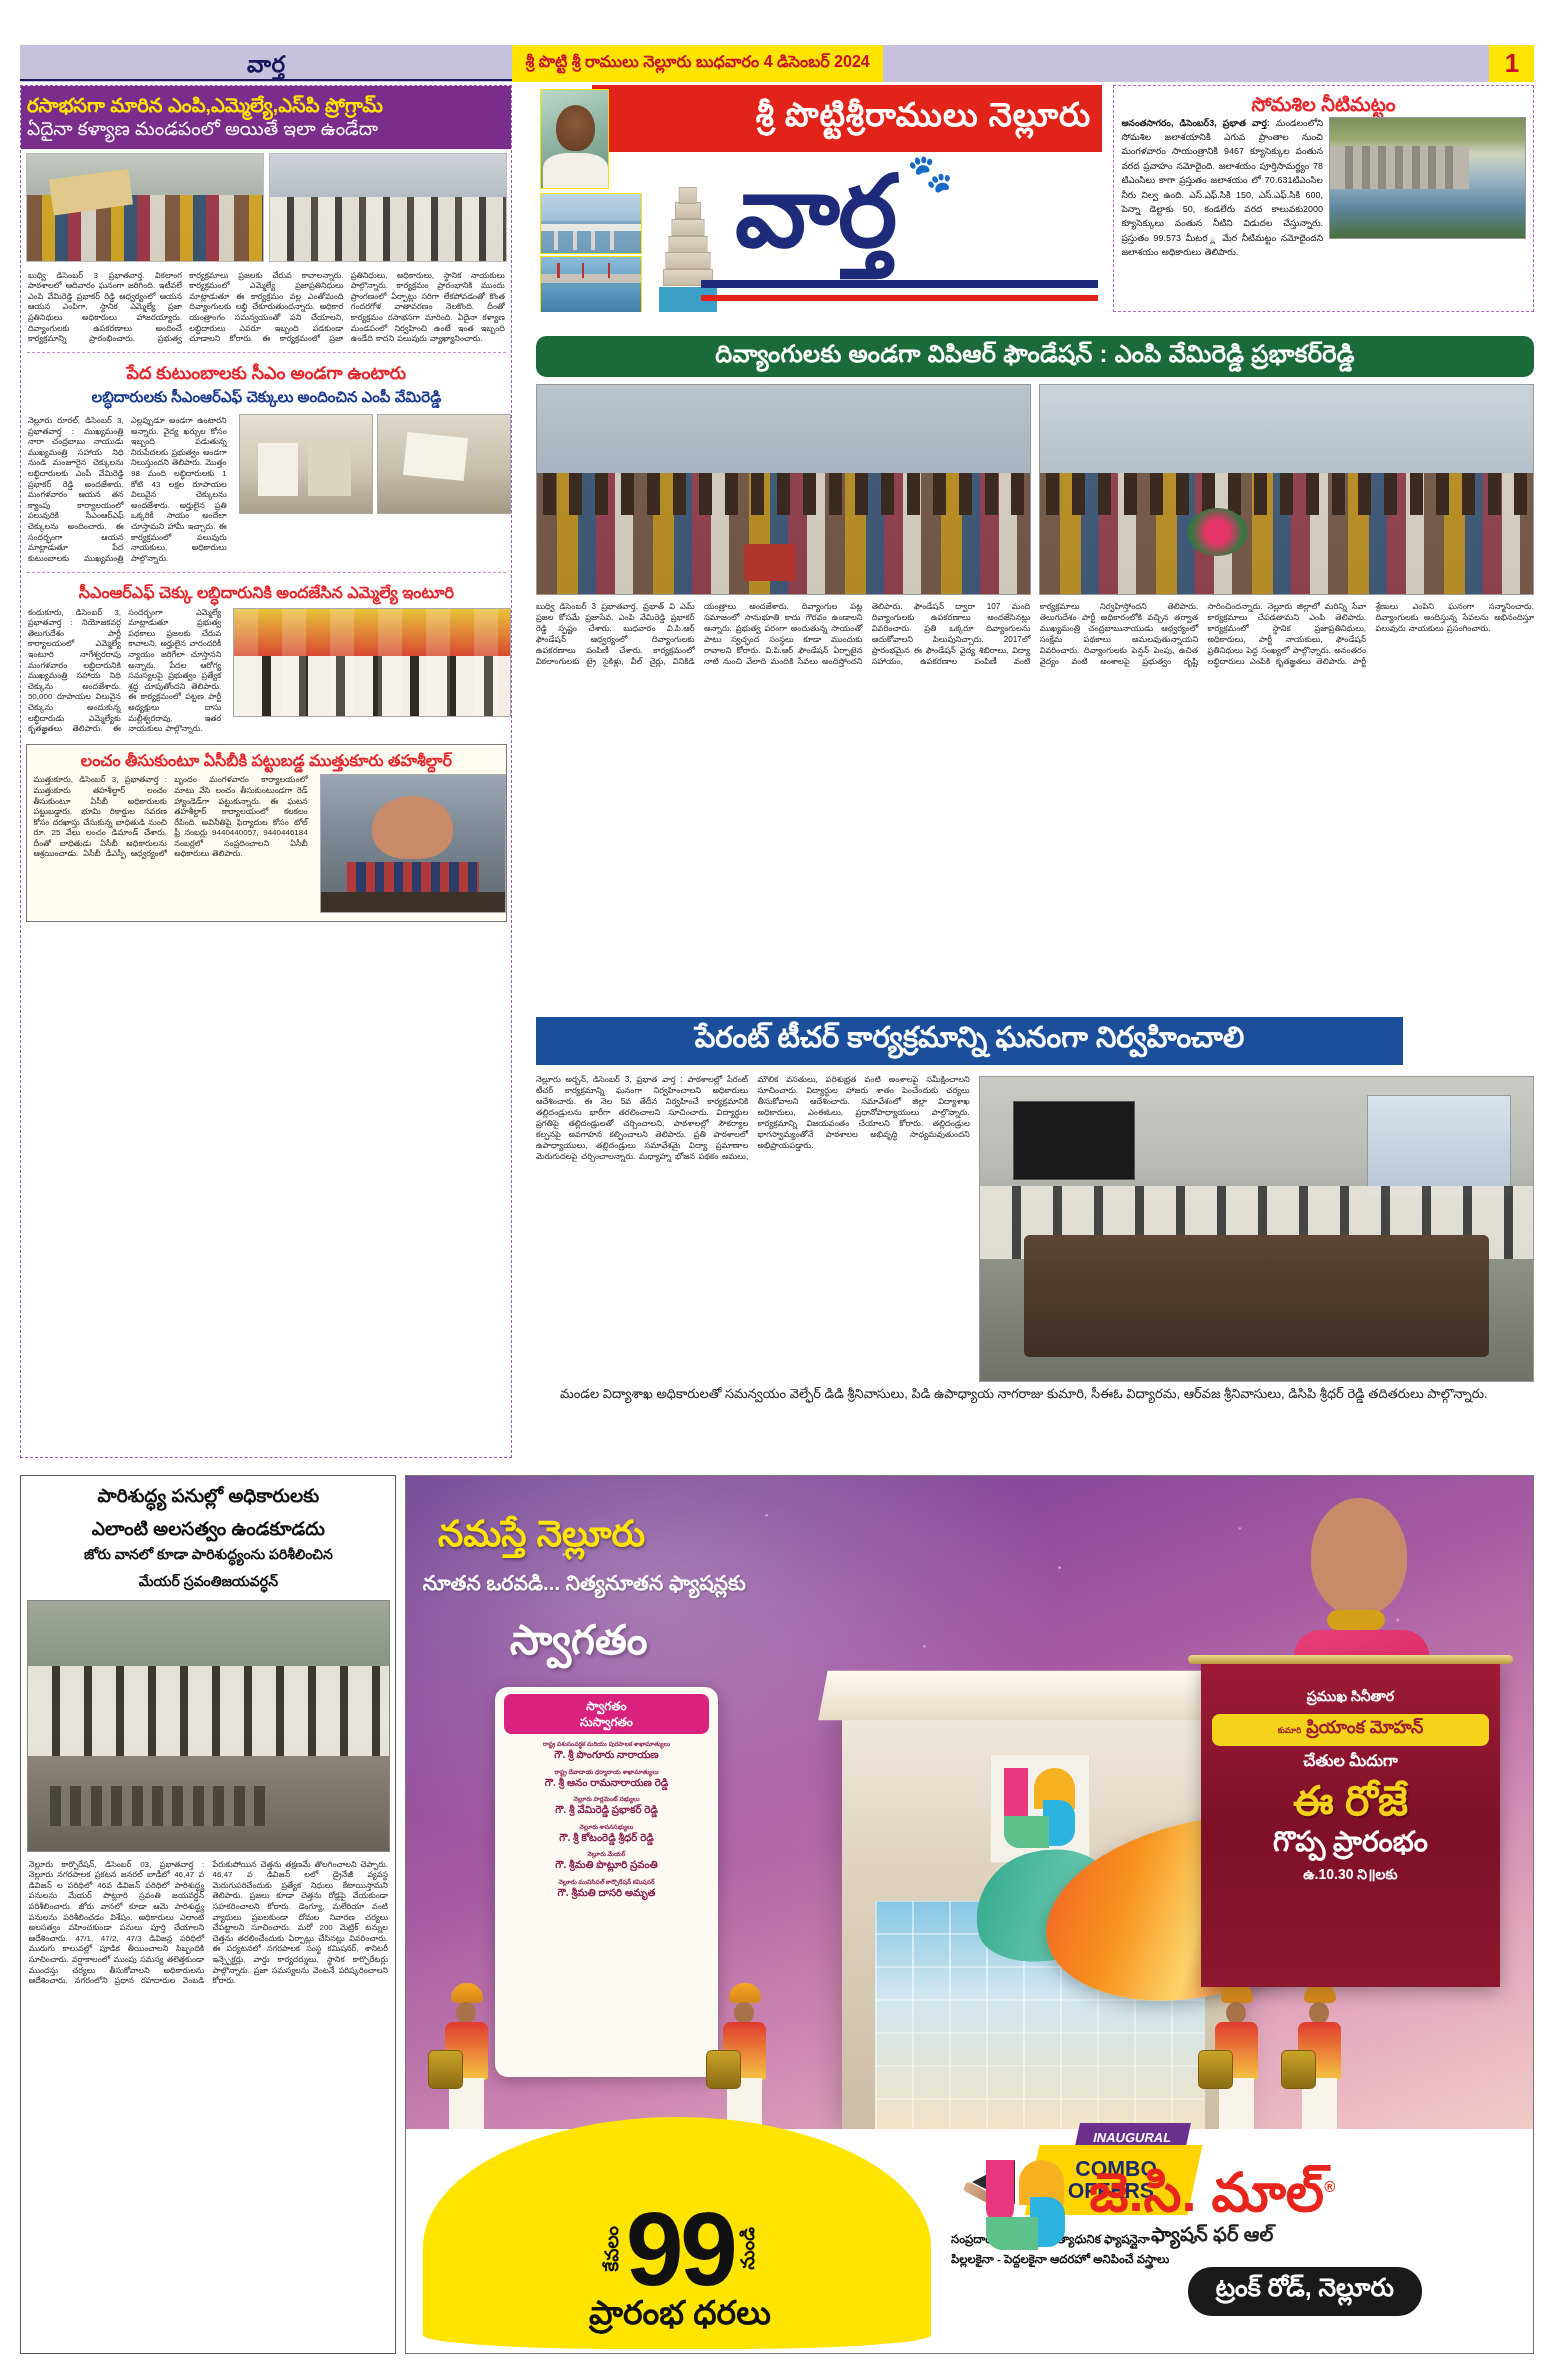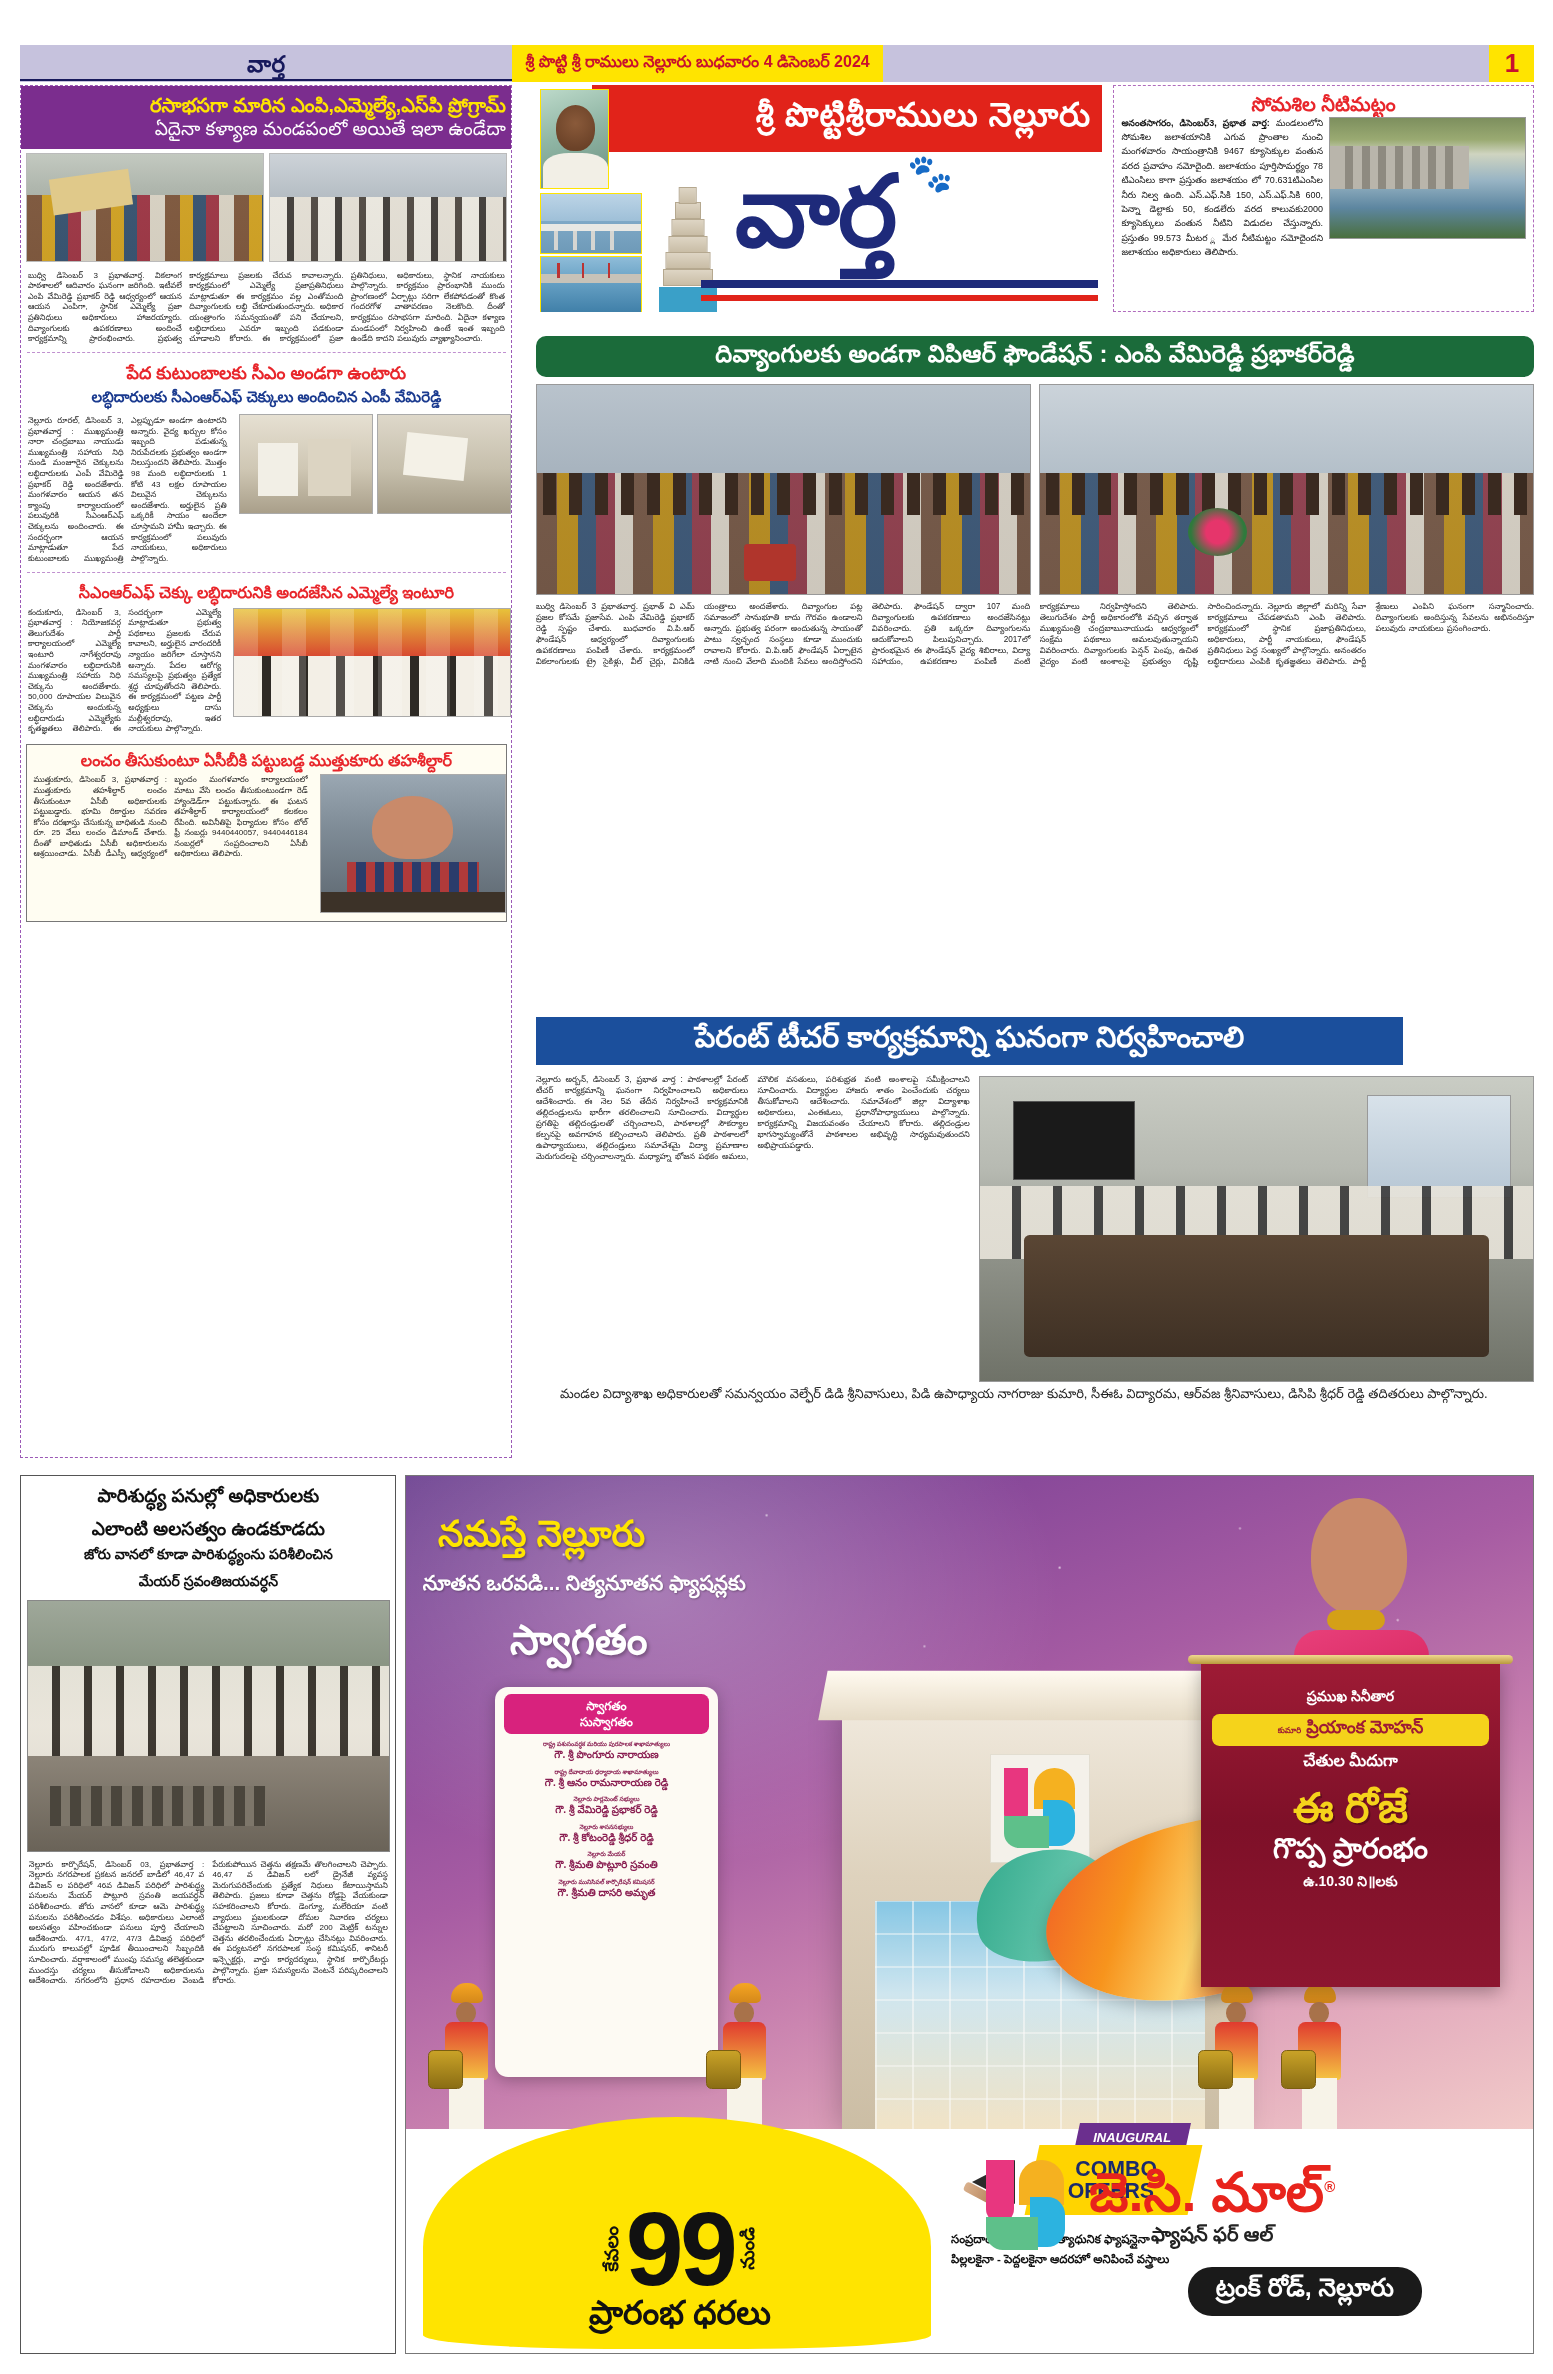--- a/index.html
+++ b/index.html
@@ -74,21 +74,21 @@
     height: 1373px;
     border: 1.9px dashed #9b59b6;
     background: #fff;
     padding: 0;
     overflow: hidden;
   }
 
   .purple-head {
     background: #7b2d8e;
     color: #ffe400;
-    text-align: right;
+    text-align: left;
     padding: 6.5px 5.6px 8.3px;
   }
   .purple-head .l1 { font-size: 19.5px; font-weight: bold; line-height: 24px; }
   .purple-head .l2 { font-size: 18.6px; font-weight: normal; color:#fff; line-height: 24px; }
 
   .photo-row { display: flex; gap: 4.6px; padding: 4.6px; }
   .ph { flex:1; height: 109px; border: 0.9px solid #bbb; position: relative; overflow:hidden; }
 
   .body-text {
     font-size: 8px;
@@ -503,21 +503,21 @@
   }
   .ad-banner .l1 { color:#fff; font-size: 14px; font-weight:bold; margin-top: 13px; }
   .ad-banner .namebox {
     background:#f5d31b; color:#9e1b35; font-weight:bold;
     border-radius: 7.4px; padding: 3.7px 5.6px; margin: 5.6px 0;
     font-size: 17.6px;
   }
   .ad-banner .namebox .pre { font-size: 8.3px; }
   .ad-banner .l2 { color:#fff; font-size: 16px; font-weight:bold; }
   .ad-banner .big {
-    color:#f5d31b; font-size: 41px; font-weight:bold; line-height: 46px; margin-top: 11px;
+    color:#f5d31b; font-size: 41px; font-weight:bold; line-height: 46px; margin-top: 4px;
     text-shadow: 1.9px 1.9px 0 rgba(0,0,0,.25);
   }
   .ad-banner .big2 { color:#fff; font-size: 28px; font-weight:bold; line-height: 35px; }
   .ad-banner .time { color:#fff; font-size: 14px; font-weight:bold; margin-top: 7.4px; }
 
   .ad-bottom {
     position:absolute; left:0; bottom:0; width: 100%; height: 224px;
     background: #fff;
   }
   .ad-yellow {

